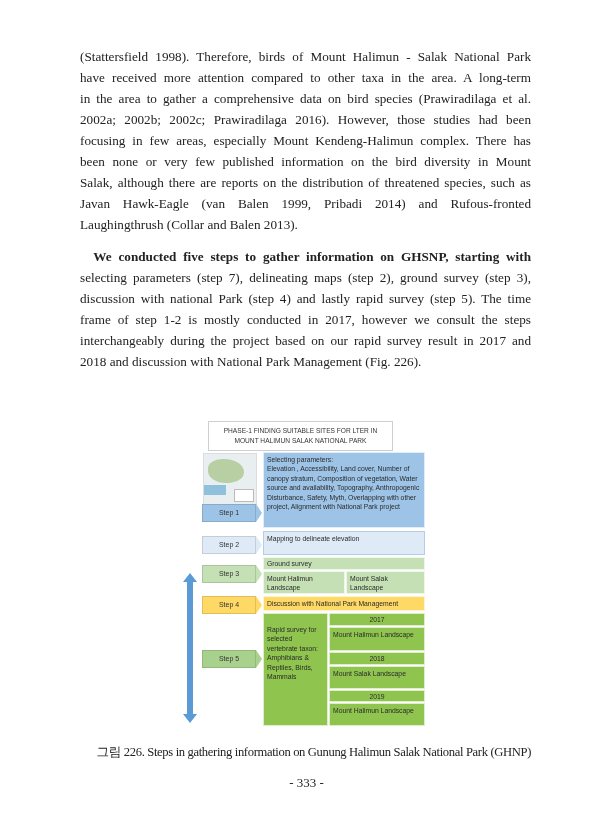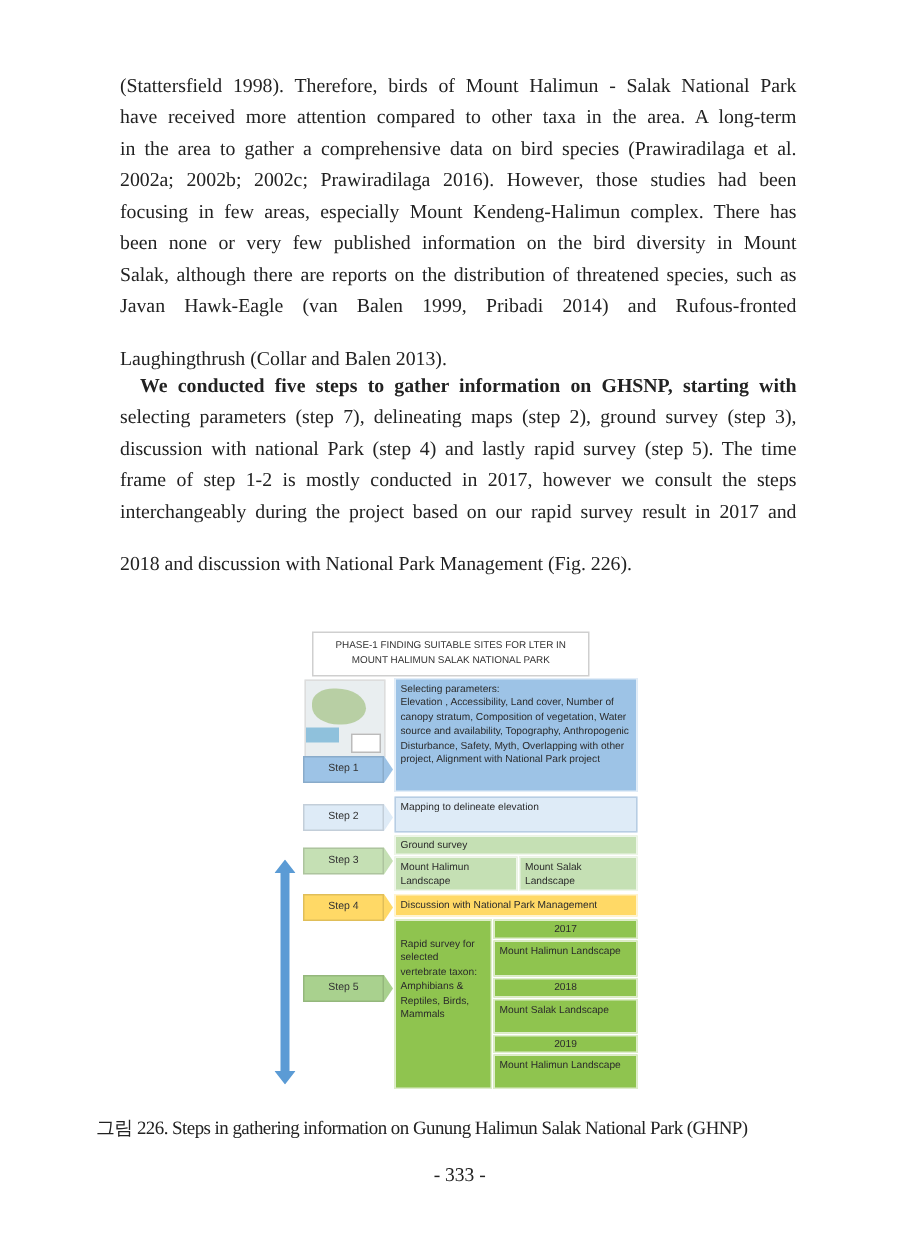--- a/index.html
+++ b/index.html
@@ -1,41 +1,41 @@
 <!DOCTYPE html>
 <html><head>
   <meta charset="utf-8">
   <style>
     html, body { margin:0; padding:0; background:#ffffff; }
     body { width:613px; height:840px; position:relative; overflow:hidden;
            font-family:"Liberation Serif", "DejaVu Serif", serif; color:#222; }
     .para { position:absolute; left:80px; width:451px; font-size:13.2px; line-height:21px;
             text-align:justify; text-align-last:justify; margin:0; }
     .line { display:block; text-align:justify; text-align-last:justify; white-space:nowrap; }
-    .line.left { text-align-last:left;margin-top:14px; }
+    .line.left { text-align-last:left; }
 
     .figure { position:absolute; left:175px; top:418px; width:260px; height:312px;
               font-family:"Liberation Sans", "DejaVu Sans", sans-serif; }
     .fig-title { position:absolute; left:33px; top:3px; width:185px; height:30px; border:1px solid #cfcfcf;
                  background:#fff; font-size:6.6px; text-align:center; line-height:10px; padding-top:4px; box-sizing:border-box; color:#333; }
     .map { position:absolute; left:28px; top:35px; width:52px; height:50px; background:#e9eef0; border:1px solid #ddd; }
     .map .land { position:absolute; left:4px; top:5px; width:36px; height:24px; background:#b8cfa4; border-radius:40% 55% 45% 50%; }
     .map .sea { position:absolute; left:0; top:31px; width:22px; height:10px; background:#8fc1dc; }
     .map .legend { position:absolute; left:30px; top:35px; width:18px; height:11px; background:#fff; border:1px solid #bbb; }
 
     .step { position:absolute; left:27px; height:18px; font-size:7px; line-height:18px; text-align:center; color:#333; }
     .step .body { position:absolute; left:0; top:0; width:54px; height:18px; border:1px solid rgba(0,0,0,0.12); box-sizing:border-box; }
     .step .tip { position:absolute; left:54px; top:0; width:0; height:0; border-top:9px solid transparent; border-bottom:9px solid transparent; }
     .step .lbl { position:absolute; left:0; top:0; width:54px; }
 
     .box { position:absolute; box-sizing:border-box; border:1px solid rgba(255,255,255,0.7); font-size:6.8px; line-height:9.4px; color:#2b2b2b; padding:2px 3px; }
     .center { text-align:center; }
 
     .arrow { position:absolute; left:8px; top:155px; width:14px; height:150px; }
-    .caption { position:absolute; left:64px; top:744px; width:451px; font-size:12.6px; white-space:nowrap; letter-spacing:-0.35px; }
+    .caption { position:absolute; left:80px; top:744px; width:451px; font-size:12.6px; white-space:nowrap; letter-spacing:-0.35px;text-align:right; }
     .pagenum { position:absolute; left:0; width:613px; top:775px; text-align:center; font-size:13px; }
   </style>
 </head>
 <body>
 
 <div class="para" style="top:46px;">
   <span class="line">(Stattersfield 1998). Therefore, birds of Mount Halimun - Salak National Park</span>
   <span class="line">have received more attention compared to other taxa in the area.  A long-term</span>
   <span class="line">in the area to gather a comprehensive data on bird species (Prawiradilaga et al.</span>
   <span class="line">2002a; 2002b; 2002c; Prawiradilaga 2016). However, those studies had been</span>

